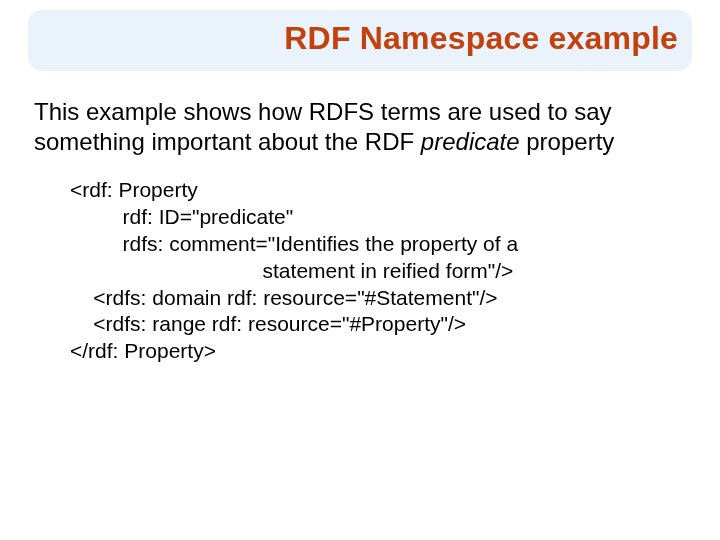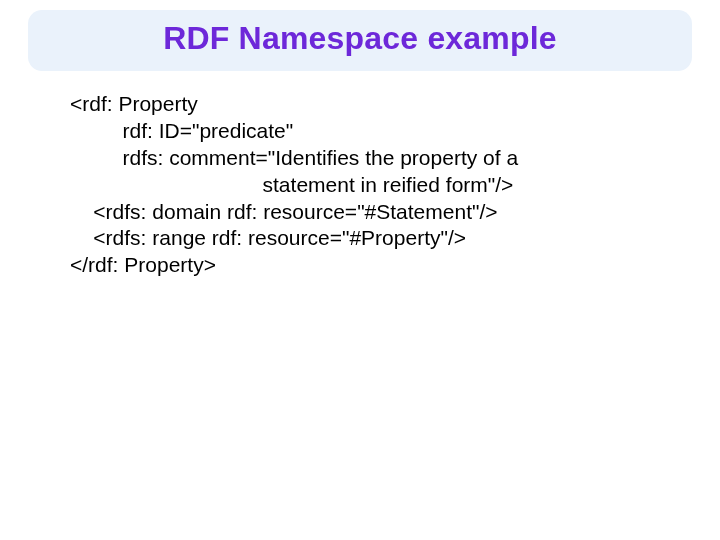--- a/index.html
+++ b/index.html
@@ -8,22 +8,23 @@
   .title-box {
     margin: 10px 28px 0 28px;
     background: #eaf2fb;
     border-radius: 14px;
     padding: 10px 14px 14px 14px;
     text-align: center;
   }
   .title-box h1 {
     font-size: 32px;
     font-weight: bold;
-    color: #6d28d9;
+    color: #c2410c;
     letter-spacing: 0.2px;
+    text-align: right;
   }
   .body-text {
     margin: 26px 34px 0 34px;
     font-size: 24px;
     line-height: 1.25;
     color: #000;
   }
   .body-text .italic { font-style: italic; }
   .code-block {
     margin: 20px 34px 0 70px;
@@ -35,20 +36,23 @@
   }
 </style>
 </head>
 <body>
 
 <div class="slide">
   <div class="title-box">
     <h1>RDF Namespace example</h1>
   </div>
 
+  <p class="body-text">
+    <span>This example shows how RDFS terms are used to say something important about the RDF </span><span class="italic">predicate</span><span> property</span>
+  </p>
 
   <div class="code-block">&lt;rdf: Property
          rdf: ID="predicate"
          rdfs: comment="Identifies the property of a
                                  statement in reified form"/&gt;
     &lt;rdfs: domain rdf: resource="#Statement"/&gt;
     &lt;rdfs: range rdf: resource="#Property"/&gt;
 &lt;/rdf: Property&gt;</div>
 </div>
 

